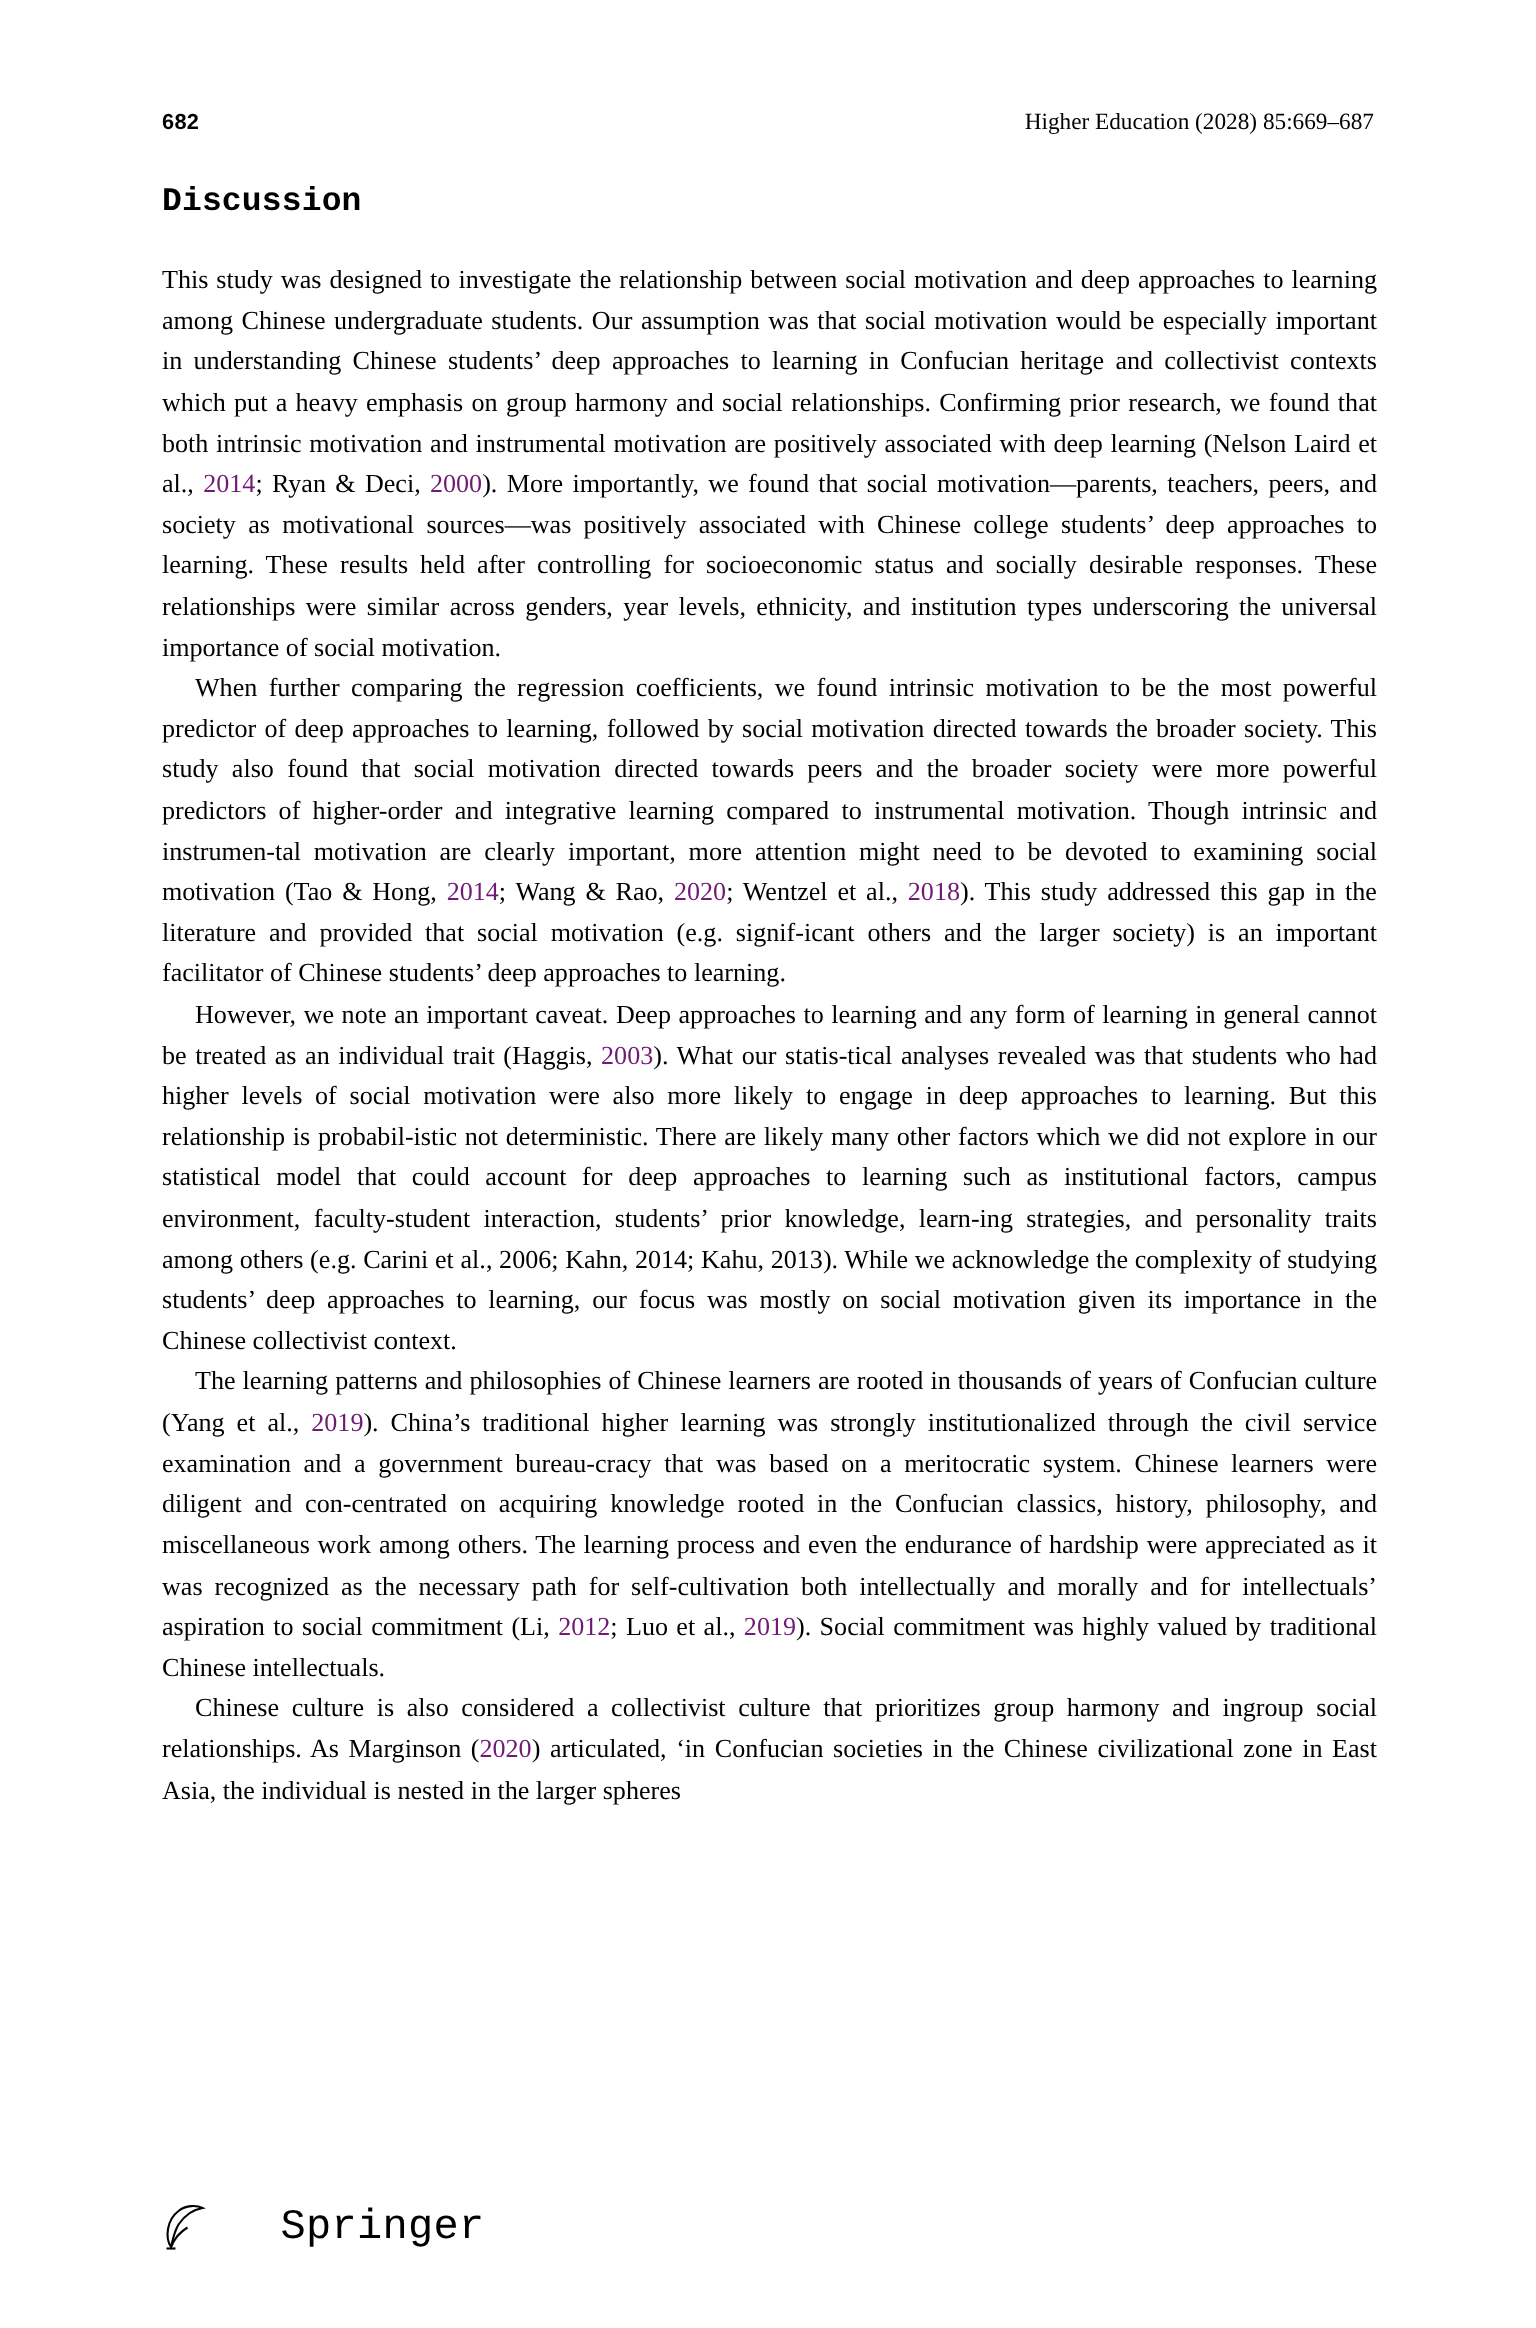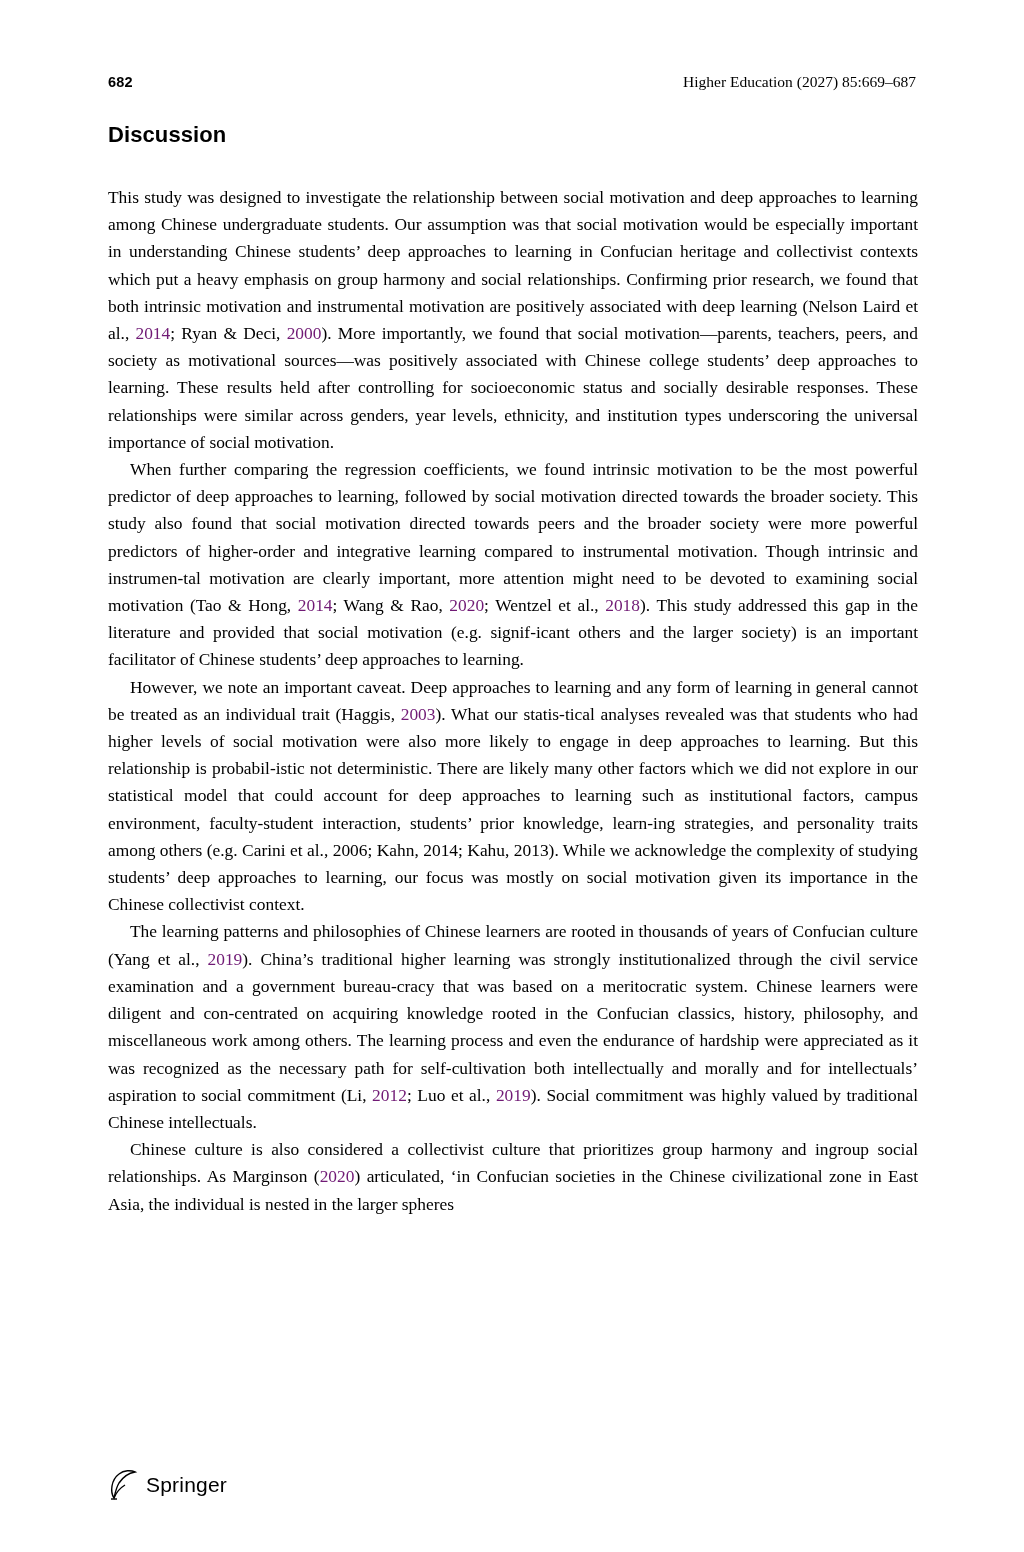--- a/index.html
+++ b/index.html
@@ -42,24 +42,24 @@
     font-family: "Liberation Serif", serif;
     font-size: 15.5px;
   }
   .content {
     position: absolute;
     left: 108px;
     top: 122px;
     width: 810px;
   }
   h2.section-title {
-    font-family: Liberation Sans, sans-serif;
+    font-family: Liberation Mono, monospace;
     font-size: 22px;
     font-weight: 700;
-    margin: 0 0 36px 0;
+    margin: 0 0 26px 0;
     letter-spacing: 0.1px;
   }
   p.body-par {
     margin: 0;
     font-size: 17.4px;
     line-height: 27.2px;
     text-align: justify;
     text-justify: inter-word;
     hyphens: manual;
   }
@@ -77,33 +77,34 @@
     display: flex;
     align-items: center;
     gap: 8px;
   }
   .springer-logo {
     width: 30px;
     height: 34px;
     position: relative;
   }
   .springer-name {
-    font-family: Liberation Sans, sans-serif;
-    font-size: 21px;
+    font-family: Liberation Mono, monospace;
+    font-size: 28px;
     letter-spacing: 0.2px;
+    margin-left: 41px;
   }
 </style>
 </head>
 <body>
 
 <div class="page">
 
   <div class="running-head">
     <span class="folio">682</span>
-    <span class="journal-ref">Higher Education (2027) 85:669–687</span>
+    <span class="journal-ref">Higher Education (2028) 85:669–687</span>
   </div>
 
   <div class="content">
     <h2 class="section-title">Discussion</h2>
     <div id="paragraphs">
         <p class="body-par">This study was designed to investigate the relationship between social motivation and deep approaches to learning among Chinese undergraduate students. Our assumption was that social motivation would be especially important in understanding Chinese students’ deep approaches to learning in Confucian heritage and collectivist contexts which put a heavy emphasis on group harmony and social relationships. Confirming prior research, we found that both intrinsic motivation and instrumental motivation are positively associated with deep learning (Nelson Laird et al., <a class="cite" href="#">2014</a>; Ryan &amp; Deci, <a class="cite" href="#">2000</a>). More importantly, we found that social motivation—parents, teachers, peers, and society as motivational sources—was positively associated with Chinese college students’ deep approaches to learning. These results held after controlling for socioeconomic status and socially desirable responses. These relationships were similar across genders, year levels, ethnicity, and institution types underscoring the universal importance of social motivation.</p>
         <p class="body-par indented">When further comparing the regression coefficients, we found intrinsic motivation to be the most powerful predictor of deep approaches to learning, followed by social motivation directed towards the broader society. This study also found that social motivation directed towards peers and the broader society were more powerful predictors of higher-order and integrative learning compared to instrumental motivation. Though intrinsic and instrumen-tal motivation are clearly important, more attention might need to be devoted to examining social motivation (Tao &amp; Hong, <a class="cite" href="#">2014</a>; Wang &amp; Rao, <a class="cite" href="#">2020</a>; Wentzel et al., <a class="cite" href="#">2018</a>). This study addressed this gap in the literature and provided that social motivation (e.g. signif-icant others and the larger society) is an important facilitator of Chinese students’ deep approaches to learning.</p>
         <p class="body-par indented">However, we note an important caveat. Deep approaches to learning and any form of learning in general cannot be treated as an individual trait (Haggis, <a class="cite" href="#">2003</a>). What our statis-tical analyses revealed was that students who had higher levels of social motivation were also more likely to engage in deep approaches to learning. But this relationship is probabil-istic not deterministic. There are likely many other factors which we did not explore in our statistical model that could account for deep approaches to learning such as institutional factors, campus environment, faculty-student interaction, students’ prior knowledge, learn-ing strategies, and personality traits among others (e.g. Carini et al., 2006; Kahn, 2014; Kahu, 2013). While we acknowledge the complexity of studying students’ deep approaches to learning, our focus was mostly on social motivation given its importance in the Chinese collectivist context.</p>
         <p class="body-par indented">The learning patterns and philosophies of Chinese learners are rooted in thousands of years of Confucian culture (Yang et al., <a class="cite" href="#">2019</a>). China’s traditional higher learning was strongly institutionalized through the civil service examination and a government bureau-cracy that was based on a meritocratic system. Chinese learners were diligent and con-centrated on acquiring knowledge rooted in the Confucian classics, history, philosophy, and miscellaneous work among others. The learning process and even the endurance of hardship were appreciated as it was recognized as the necessary path for self-cultivation both intellectually and morally and for intellectuals’ aspiration to social commitment (Li, <a class="cite" href="#">2012</a>; Luo et al., <a class="cite" href="#">2019</a>). Social commitment was highly valued by traditional Chinese intellectuals.</p>
         <p class="body-par indented">Chinese culture is also considered a collectivist culture that prioritizes group harmony and ingroup social relationships. As Marginson (<a class="cite" href="#">2020</a>) articulated, ‘in Confucian societies in the Chinese civilizational zone in East Asia, the individual is nested in the larger spheres</p>

